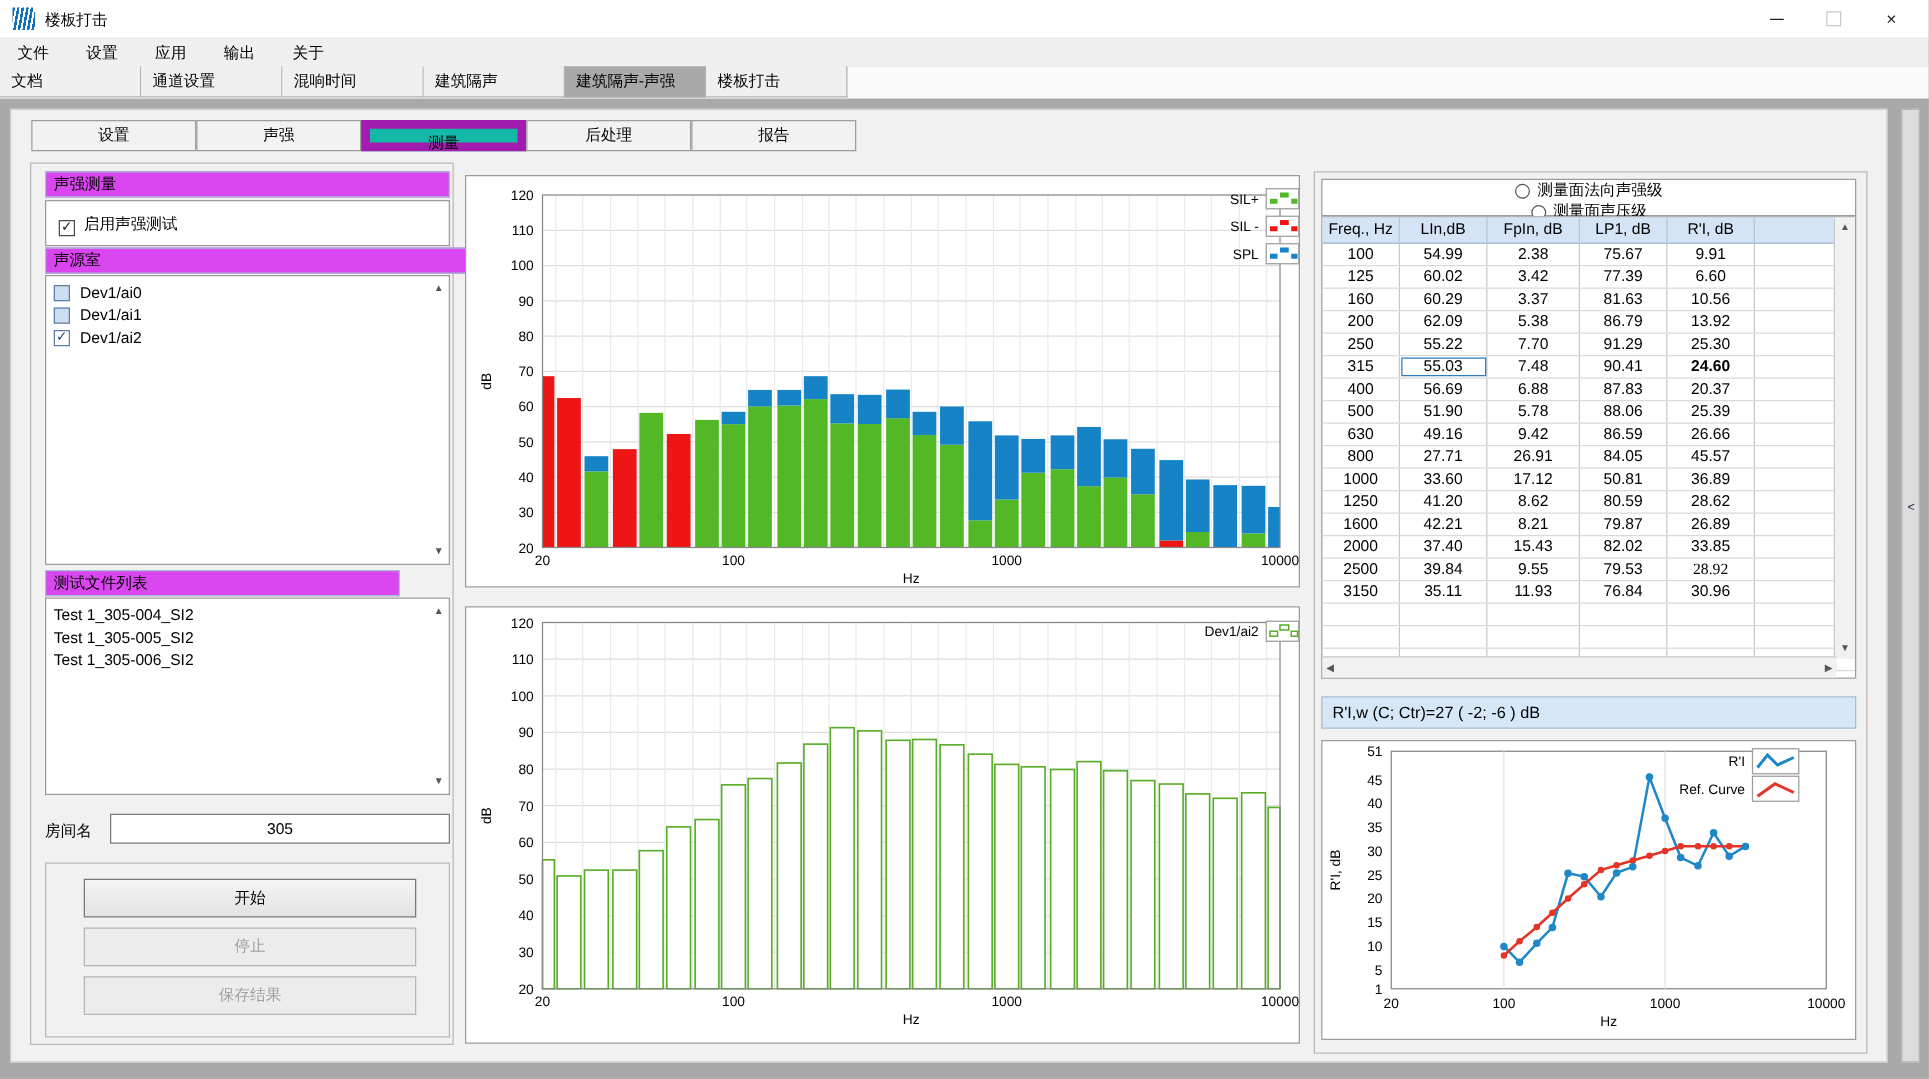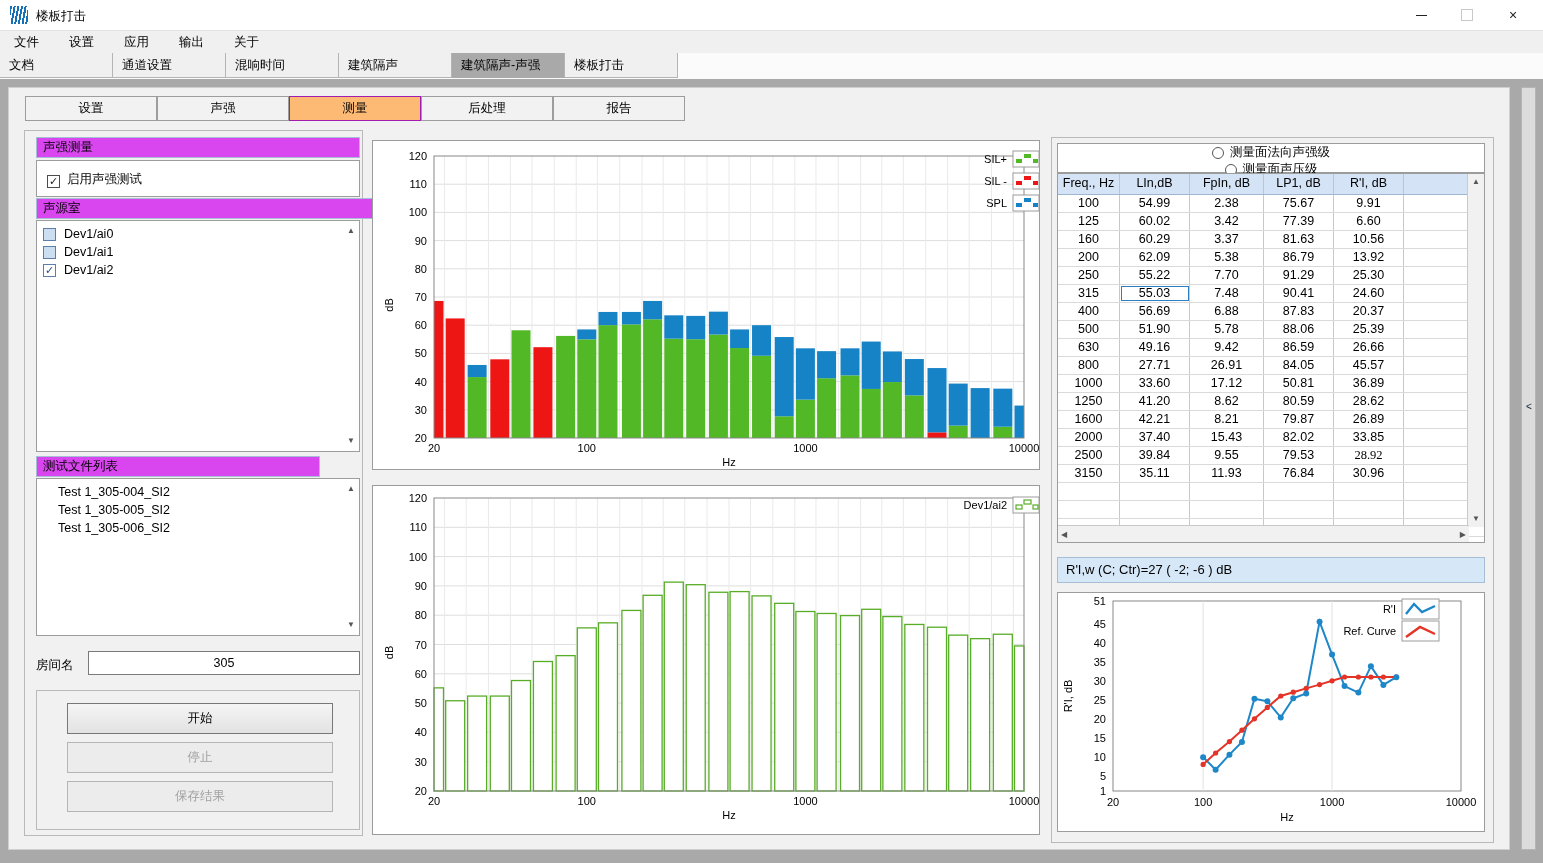--- a/index.html
+++ b/index.html
@@ -24,21 +24,21 @@
         border-right:1px solid #b4b4b4;border-bottom:1px solid #b4b4b4;font-size:12.5px;}
   .mtab.active{background:#a9a9a9;border-bottom:1px solid #a9a9a9;}
   
   #frame{left:0;top:79px;width:1543px;height:784px;background:#a9a9a9;}
   #panel{left:8px;top:87px;width:1502px;height:763px;background:#f1f1f1;border:1px solid #cfcfcf;box-sizing:border-box;}
   #collapse-strip{left:1521px;top:87px;width:15px;height:763px;background:#dcdcdc;border:1px solid #b5b5b5;box-sizing:border-box;}
   #collapse-arrow{left:1523px;top:400px;width:12px;height:14px;font-size:10px;color:#123;text-align:center;line-height:14px;}
   
   .stab{position:absolute;top:96px;width:132px;height:25px;box-sizing:border-box;background:#f2f2f2;border:1px solid #9d9d9d;
         text-align:center;line-height:23px;font-size:12.5px;}
-  .stab.active{background:#fdba74;border:1px solid #a21caf;}
+  .stab.active{background:#14b8a6;border:7px solid #a21caf;}
   
   .groupbox{position:absolute;border:1px solid #b9b9b9;box-sizing:border-box;}
   .hdr{position:absolute;background:#d946ef;border:1px solid #a5bed6;box-sizing:border-box;
        padding-left:6px;line-height:19px;font-size:12.5px;}
   .whitebox{position:absolute;background:#fff;border:1px solid #9c9c9c;box-sizing:border-box;flex-direction:column;}
   
   .cb{display:inline-block;width:13px;height:13px;border:1px solid #4b4b4b;background:#fff;box-sizing:border-box;
       font-size:11px;line-height:11px;text-align:center;color:#222;vertical-align:-2px;margin-right:7px;}
   .list-item{height:18px;display:flex;align-items:center;padding-left:6px;}
   .lcb{width:13px;height:13px;border:1px solid #5d7ea6;background:#ccdff1;box-sizing:border-box;margin-right:8px;
@@ -143,21 +143,21 @@
         <div style="font-size: 12.5px;">Dev1/ai2</div>
       </div>
     </div>
   <div class="scroll-arrow" style="top:4px;">▲</div>
   <div class="scroll-arrow" style="bottom:4px;">▼</div>
 </div>
 
 <div class="hdr" style="left:36px;top:456px;width:284px;height:21px;">测试文件列表</div>
 
 <div class="whitebox" style="left:36px;top:478px;width:324px;height:158px;">
-  <div id="file-list" style="padding-top:4px;padding-left:15px;">
+  <div id="file-list" style="padding-top:4px;">
       <div class="list-item">Test 1_305-004_SI2</div>
       <div class="list-item">Test 1_305-005_SI2</div>
       <div class="list-item">Test 1_305-006_SI2</div>
     </div>
   <div class="scroll-arrow" style="top:4px;">▲</div>
   <div class="scroll-arrow" style="bottom:4px;">▼</div>
 </div>
 
 <div class="abs" id="room-label">房间名</div>
 <input class="abs" id="room-input" value="305" style="">
@@ -451,21 +451,21 @@
         <div class="t-cell" style="width: 74px;">7.70</div>
         <div class="t-cell" style="width: 70px;">91.29</div>
         <div class="t-cell" style="width: 70px;">25.30</div>
         <div class="t-cell" style="width: 65px;"></div>
       </div>
       <div class="t-row">
         <div class="t-cell" style="width: 62px;">315</div>
         <div class="t-cell sel" style="width: 70px;">55.03</div>
         <div class="t-cell" style="width: 74px;">7.48</div>
         <div class="t-cell" style="width: 70px;">90.41</div>
-        <div class="t-cell" style="width: 70px;">24.60</div>
+        <div class="t-cell" style="width: 70px; font-weight: bold;">24.60</div>
         <div class="t-cell" style="width: 65px;"></div>
       </div>
       <div class="t-row">
         <div class="t-cell" style="width: 62px;">400</div>
         <div class="t-cell" style="width: 70px;">56.69</div>
         <div class="t-cell" style="width: 74px;">6.88</div>
         <div class="t-cell" style="width: 70px;">87.83</div>
         <div class="t-cell" style="width: 70px;">20.37</div>
         <div class="t-cell" style="width: 65px;"></div>
       </div>

